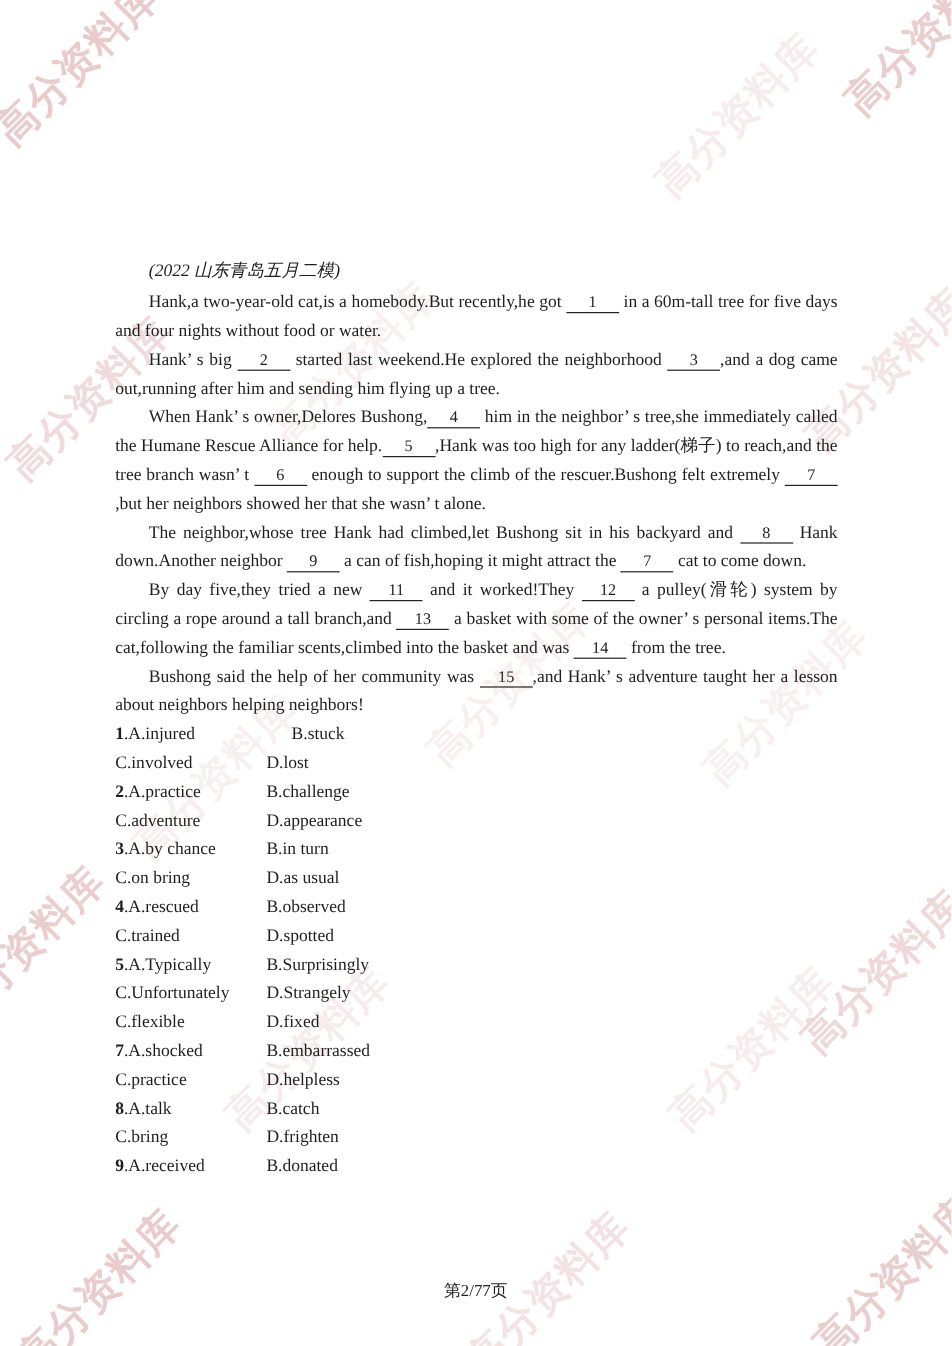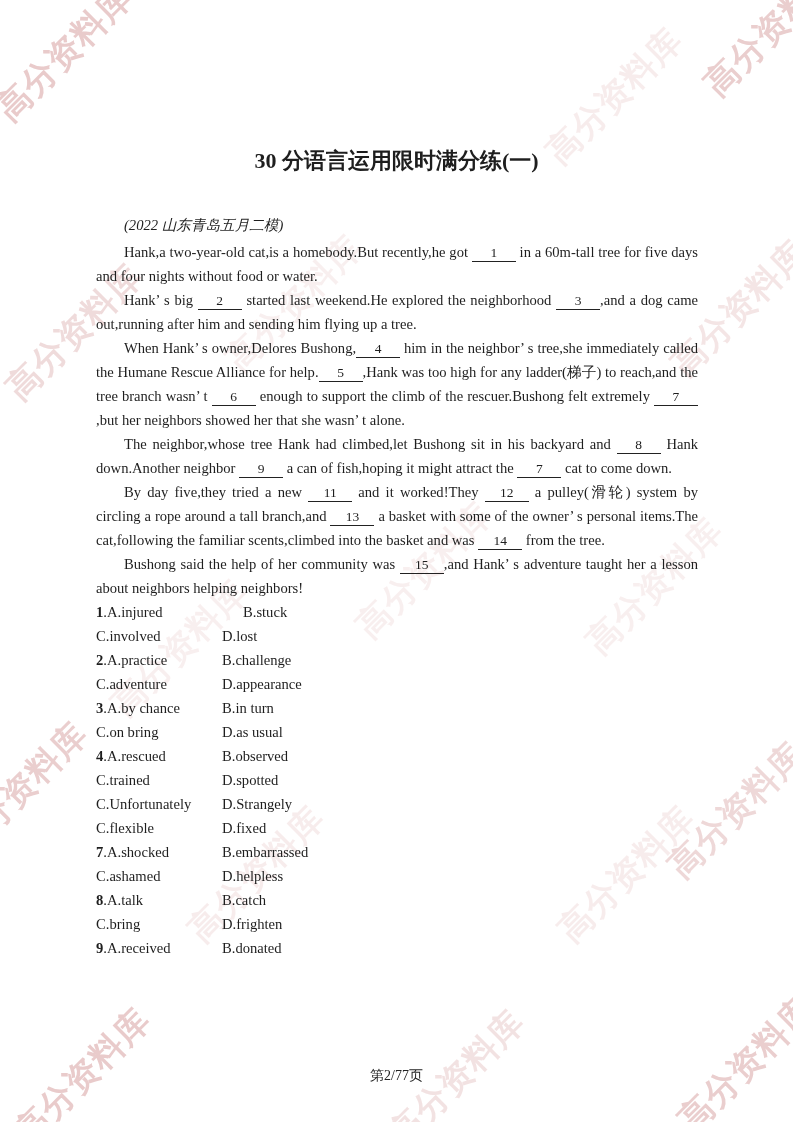--- a/index.html
+++ b/index.html
@@ -47,21 +47,20 @@
       <span class="wm" style="left: 90px; top: 620px; opacity: 0.12; color: rgb(201, 127, 127);">高分资料库</span>
       <span class="wm" style="left: -70px; top: 762px; opacity: 0.38; color: rgb(201, 127, 127);">高分资料库</span>
       <span class="wm" style="left: 647px; top: 782px; opacity: 0.3; color: rgb(201, 127, 127);">高分资料库</span>
       <span class="wm" style="left: 167px; top: 846px; opacity: 0.14; color: rgb(201, 127, 127);">高分资料库</span>
       <span class="wm" style="left: 537px; top: 846px; opacity: 0.14; color: rgb(201, 127, 127);">高分资料库</span>
       <span class="wm" style="left: -7px; top: 1048px; opacity: 0.4; color: rgb(201, 127, 127);">高分资料库</span>
       <span class="wm" style="left: 657px; top: 1036px; opacity: 0.38; color: rgb(201, 127, 127);">高分资料库</span>
       <span class="wm" style="left: 367px; top: 1050px; opacity: 0.22; color: rgb(201, 127, 127);">高分资料库</span>
     </div>
   <div class="content">
-    <div class="h2">30 分语言运用限时满分练(一)</div>
     <div class="source">(2022 山东青岛五月二模)</div>
     <div class="passage">
         <p>Hank,a two-year-old cat,is a homebody.But recently,he got <span class="blank">1</span> in a 60m-tall tree for five days and four nights without food or water.</p>
         <p>Hank’ s big <span class="blank">2</span> started last weekend.He explored the neighborhood <span class="blank">3</span>,and a dog came out,running after him and sending him flying up a tree.</p>
         <p>When Hank’ s owner,Delores Bushong,<span class="blank">4</span> him in the neighbor’ s tree,she immediately called the Humane Rescue Alliance for help.<span class="blank">5</span>,Hank was too high for any ladder(梯子) to reach,and the tree branch wasn’ t <span class="blank">6</span> enough to support the climb of the rescuer.Bushong felt extremely <span class="blank">7</span>,but her neighbors showed her that she wasn’ t alone.</p>
         <p>The neighbor,whose tree Hank had climbed,let Bushong sit in his backyard and <span class="blank">8</span> Hank down.Another neighbor <span class="blank">9</span> a can of fish,hoping it might attract the <span class="blank">7</span> cat to come down.</p>
         <p>By day five,they tried a new <span class="blank">11</span> and it worked!They <span class="blank">12</span> a pulley(滑轮) system by circling a rope around a tall branch,and <span class="blank">13</span> a basket with some of the owner’ s personal items.The cat,following the familiar scents,climbed into the basket and was <span class="blank">14</span> from the tree.</p>
         <p>Bushong said the help of her community was <span class="blank">15</span>,and Hank’ s adventure taught her a lesson about neighbors helping neighbors!</p>
       </div>
     <div class="options">
@@ -91,33 +90,37 @@
         </div>
         <div class="opt-row">
           <span class="cell c1"><b>4</b>.A.rescued</span>
           <span class="cell">B.observed</span>
         </div>
         <div class="opt-row">
           <span class="cell c1">C.trained</span>
           <span class="cell">D.spotted</span>
         </div>
         <div class="opt-row">
+          <span class="cell c1"><b>5</b>.A.Typically</span>
+          <span class="cell">B.Surprisingly</span>
+        </div>
+        <div class="opt-row">
           <span class="cell c1">C.Unfortunately</span>
           <span class="cell">D.Strangely</span>
         </div>
         <div class="opt-row">
           <span class="cell c1">C.flexible</span>
           <span class="cell">D.fixed</span>
         </div>
         <div class="opt-row">
           <span class="cell c1"><b>7</b>.A.shocked</span>
           <span class="cell">B.embarrassed</span>
         </div>
         <div class="opt-row">
-          <span class="cell c1">C.ashamed</span>
+          <span class="cell c1">C.practice</span>
           <span class="cell">D.helpless</span>
         </div>
         <div class="opt-row">
           <span class="cell c1"><b>8</b>.A.talk</span>
           <span class="cell">B.catch</span>
         </div>
         <div class="opt-row">
           <span class="cell c1">C.bring</span>
           <span class="cell">D.frighten</span>
         </div>

